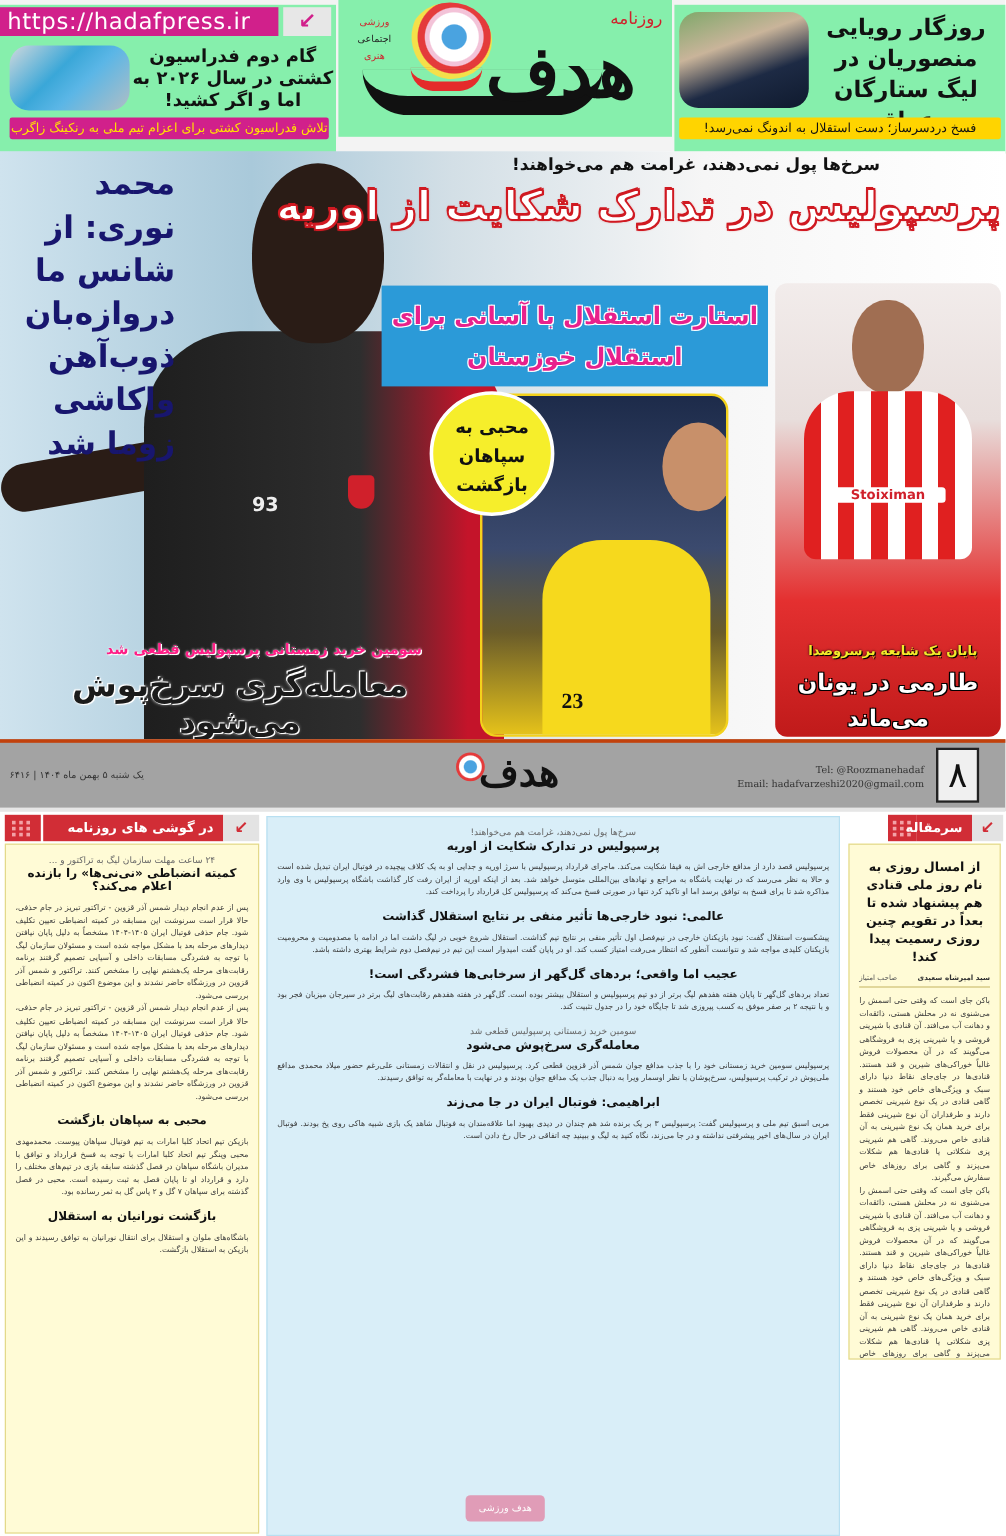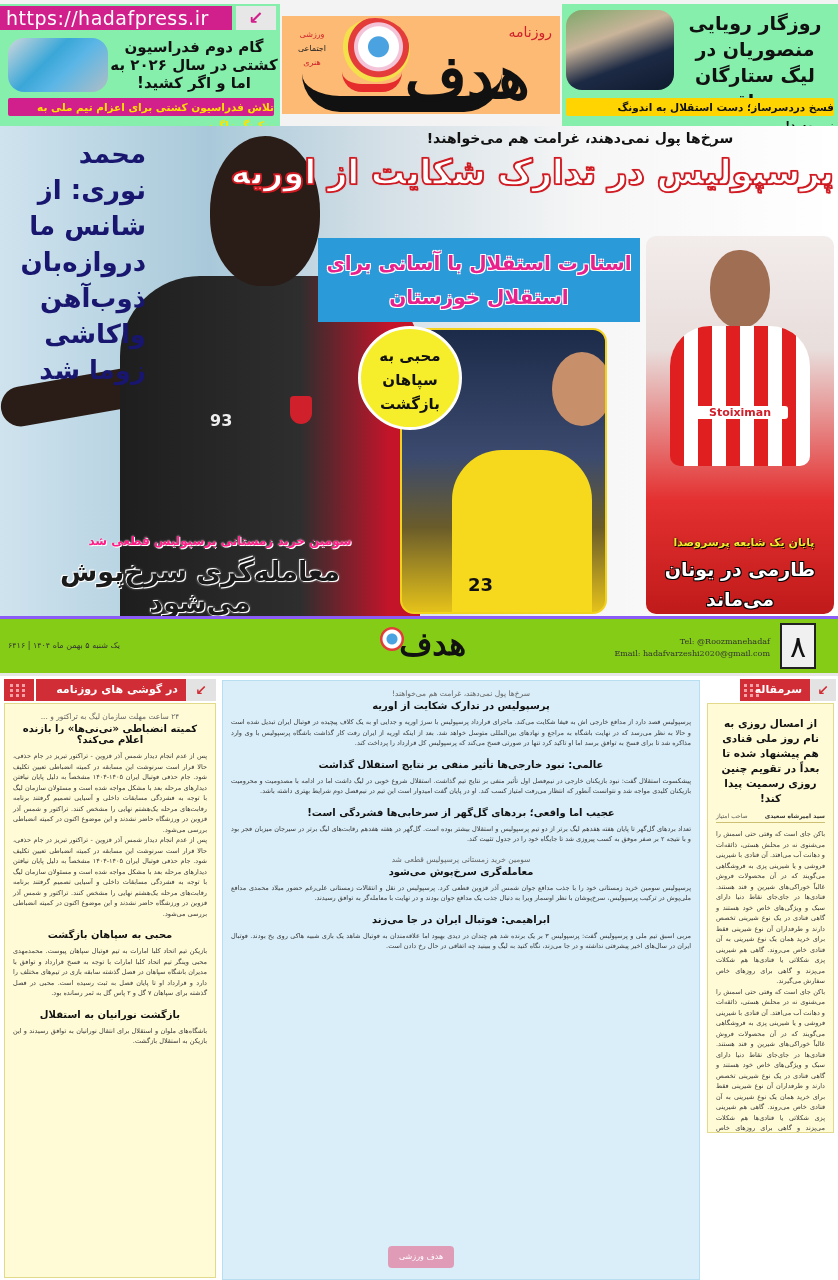--- a/index.html
+++ b/index.html
@@ -12,25 +12,25 @@
   .teaser-left { left: 0; width: 280px; }
   .teaser-right { left: 562px; width: 276px; }
   .url-bar { position: absolute; left: 0; top: 2px; width: 232px; height: 24px; background: #d1208b; color: #fff; font-size: 19px; line-height: 24px; padding-left: 6px; letter-spacing: 0.5px; font-family: "DejaVu Sans", sans-serif; }
   .url-arrow { position: absolute; left: 236px; top: 2px; width: 40px; height: 24px; background: #e7e7e7; color: #d1208b; font-size: 18px; text-align: center; line-height: 24px; font-weight: bold; }
   .teaser-photo { position: absolute; border-radius: 16px; overflow: hidden; }
   .photo-wrestlers { left: 8px; top: 34px; width: 100px; height: 54px; background: linear-gradient(135deg,#cfd8dc 0%,#3aa7d8 40%,#5bb6e6 60%,#b0bec5 100%); }
   .photo-coach { left: 566px; top: 6px; width: 108px; height: 80px; background: linear-gradient(160deg,#7fa86a 0%,#c9b49a 35%,#1d2a44 65%,#0f1a2e 100%); }
   .teaser-headline { position: absolute; direction: rtl; text-align: center; font-weight: bold; color: #111; }
   .teaser-left .teaser-headline { left: 110px; top: 34px; width: 168px; font-size: 15px; line-height: 18px; }
   .teaser-right .teaser-headline { left: 114px; top: 6px; width: 158px; font-size: 19px; line-height: 26px; }
-  .teaser-strip { position: absolute; direction: rtl; font-weight: bold; font-size: 10.5px; line-height: 18px; height: 18px; }
+  .teaser-strip { position: absolute; direction: rtl; text-align: center; font-weight: normal; font-size: 10.5px; line-height: 18px; height: 18px; }
   .strip-pink { left: 8px; top: 94px; width: 266px; background: #d1208b; color: #ffe200; border-radius: 2px; }
   .strip-yellow { left: 566px; top: 94px; width: 268px; background: #ffd400; color: #111; border-radius: 2px; }
 
-  .logo-block { position: absolute; left: 282px; top: 16px; width: 278px; height: 98px; background: #fdba74; }
+  .logo-block { position: absolute; left: 282px; top: 0; width: 278px; height: 114px; background: #86efac; }
   .logo-ball { position: absolute; left: 58px; top: 2px; width: 70px; height: 64px; border-radius: 50%; background: radial-gradient(circle at 55% 45%, #4aa3e0 0 10px, #ffffff 11px 20px, #f3c3d8 21px 24px, #e43b3b 25px 30px, #f4e04a 31px 35px, transparent 36px); }
   .logo-word { position: absolute; right: 30px; top: 26px; font-size: 60px; font-weight: bold; color: #111; direction: rtl; font-family: "DejaVu Serif", serif; line-height: 70px; }
   .logo-swoosh { position: absolute; left: 20px; top: 58px; width: 200px; height: 38px; border-radius: 0 0 60px 60px; border-bottom: 16px solid #111; }
   .logo-red { position: absolute; left: 60px; top: 56px; width: 60px; height: 20px; border-radius: 0 0 40px 40px; border-bottom: 8px solid #e52b2b; }
   .logo-small { position: absolute; right: 8px; top: 8px; font-size: 14px; color: #d0202b; font-weight: normal; direction: rtl; }
   .logo-tags { position: absolute; left: 10px; top: 12px; width: 40px; font-size: 8px; color: #d0202b; direction: rtl; text-align: center; line-height: 14px; }
   .logo-tags span { display: block; }
   .logo-tags span:nth-child(2) { color: #222; }
   .issue-line { position: absolute; left: 0; top: 109px; width: 278px; font-size: 7.5px; text-align: center; direction: rtl; color: #333; margin-top: 28px; }
 
@@ -43,38 +43,38 @@
   .jersey-num { position: absolute; left: 150px; top: 285px; color: #eee; font-size: 16px; font-weight: bold; }
   .crest { position: absolute; left: 230px; top: 270px; width: 22px; height: 28px; background: #d0202b; border-radius: 4px 4px 12px 12px; }
 
   .nouri-quote { position: absolute; left: 6px; top: 10px; width: 140px; direction: rtl; text-align: right; color: #18166e; font-weight: bold; font-size: 26px; line-height: 36px; }
 
   .kicker { position: absolute; left: 340px; top: 4px; width: 480px; direction: rtl; text-align: center; font-size: 14px; font-weight: bold; color: #111; }
   .main-headline { position: absolute; left: 310px; top: 26px; width: 524px; direction: rtl; text-align: right; font-size: 34px; font-weight: bold; color: #ffffff; -webkit-text-stroke: 1.5px #d01a22; text-shadow: 0 0 2px #d01a22, 1px 1px 0 #d01a22, -1px -1px 0 #d01a22; letter-spacing: -0.5px; white-space: nowrap; }
 
   .blue-box { position: absolute; left: 318px; top: 112px; width: 322px; height: 84px; background: #2b9ad8; direction: rtl; text-align: center; color: #e8218c; font-weight: bold; font-size: 20px; line-height: 34px; padding-top: 8px; text-shadow: 1px 1px 0 #fff, -1px -1px 0 #fff, 1px -1px 0 #fff, -1px 1px 0 #fff; }
 
-  .sepahan-photo { position: absolute; left: 400px; top: 202px; width: 207px; height: 286px; border-radius: 14px; background: linear-gradient(180deg,#1d2b4a 0%,#3b4a6e 45%,#6a5c2a 70%,#e5c21a 100%); overflow: hidden; border: 2px solid #f3d21c; }
+  .sepahan-photo { position: absolute; left: 400px; top: 202px; width: 207px; height: 286px; border-radius: 14px; background: linear-gradient(180deg,#1d2b4a 0%,#3b4a6e 45%,#6a5c2a 70%,#e5c21a 100%); overflow: hidden; border: 2px solid #f3d21c; font-family: Liberation Serif, serif; }
   .sepahan-photo .shirt { position: absolute; left: 50px; top: 120px; width: 140px; height: 170px; background: #f6d91d; border-radius: 50px 50px 0 0; }
   .sepahan-photo .face { position: absolute; left: 150px; top: 22px; width: 60px; height: 74px; background: #c8906a; border-radius: 50%; }
   .sepahan-num { position: absolute; left: 66px; top: 244px; font-size: 18px; font-weight: bold; color: #111; }
   .yellow-circle { position: absolute; left: 358px; top: 200px; width: 104px; height: 104px; border-radius: 50%; background: #f6ee2b; border: 3px solid #fff; direction: rtl; text-align: center; font-weight: bold; font-size: 15px; line-height: 24px; color: #111; padding-top: 15px; }
 
   .taremi-photo { position: absolute; left: 646px; top: 110px; width: 188px; height: 378px; border-radius: 10px; background: linear-gradient(180deg,#f2eceb 0%,#e8dedc 30%,#e43030 70%,#c01a1a 100%); overflow: hidden; }
   .taremi-photo .face { position: absolute; left: 64px; top: 14px; width: 60px; height: 78px; border-radius: 48%; background: #a06e52; }
   .taremi-photo .shirt { position: absolute; left: 24px; top: 90px; width: 140px; height: 140px; border-radius: 40px 40px 10px 10px; background: repeating-linear-gradient(90deg,#e02020 0 14px,#ffffff 14px 28px); }
   .sponsor { position: absolute; left: 46px; top: 170px; width: 96px; background: #fff; color: #d0202b; font-size: 11px; font-weight: bold; text-align: center; border-radius: 3px; }
   .taremi-kicker { position: absolute; left: 664px; top: 410px; width: 160px; direction: rtl; text-align: center; color: #f4ea2a; font-size: 11px; font-weight: bold; text-shadow: 0 0 2px #000, 1px 1px 0 #000; }
   .taremi-headline { position: absolute; left: 646px; top: 428px; width: 188px; direction: rtl; text-align: center; color: #fff; font-size: 19px; font-weight: bold; line-height: 30px; text-shadow: 1px 1px 0 #000, -1px -1px 0 #000, 1px -1px 0 #000, -1px 1px 0 #000; }
 
   .deal-kicker { position: absolute; left: 50px; top: 408px; width: 340px; direction: rtl; text-align: center; color: #ff1d86; font-size: 12px; font-weight: bold; text-shadow: 0 0 2px #fff, 1px 1px 0 #fff; }
   .deal-headline { position: absolute; left: 10px; top: 430px; width: 380px; direction: rtl; text-align: center; color: #1b1b1b; font-size: 27px; font-weight: bold; text-shadow: 0 0 3px #fff, 1px 1px 0 #fff, -1px -1px 0 #fff; }
 
   
-  .page-header { position: absolute; left: 0; top: 616px; width: 838px; height: 60px; background: #84cc16; border-top: 3px solid #8b5cf6; border-bottom: 3px solid #e6e6e6; }
+  .page-header { position: absolute; left: 0; top: 616px; width: 838px; height: 60px; background: #a3a3a3; border-top: 3px solid #c2410c; border-bottom: 3px solid #e6e6e6; }
   .header-date { position: absolute; left: 8px; top: 22px; font-size: 8px; direction: rtl; color: #333; }
   .header-logo { position: absolute; left: 360px; top: 6px; width: 110px; height: 44px; }
   .header-logo .w { position: absolute; right: 4px; top: 0; font-size: 32px; font-weight: bold; color: #111; font-family: "DejaVu Serif", serif; }
   .header-logo .b { position: absolute; left: 20px; top: 2px; width: 24px; height: 24px; border-radius: 50%; background: radial-gradient(circle,#4aa3e0 0 5px,#fff 6px 9px,#e43b3b 10px 12px,transparent 13px); }
   .header-contact { position: absolute; left: 590px; top: 17px; width: 180px; font-size: 8px; line-height: 12px; color: #333; text-align: right; font-family: "DejaVu Serif", serif; }
   .page-number-box { position: absolute; left: 780px; top: 4px; width: 36px; height: 46px; border: 2px solid #222; background: #f0f0f0; text-align: center; font-size: 30px; line-height: 44px; color: #111; }
 
   
   .section-tab { position: absolute; height: 22px; background: #d12d36; color: #fff; direction: rtl; font-size: 11px; font-weight: bold; line-height: 22px; padding-right: 8px; }
   .section-arrow { position: absolute; height: 22px; background: #e3e3e3; color: #d12d36; font-weight: bold; font-size: 14px; text-align: center; line-height: 22px; }

